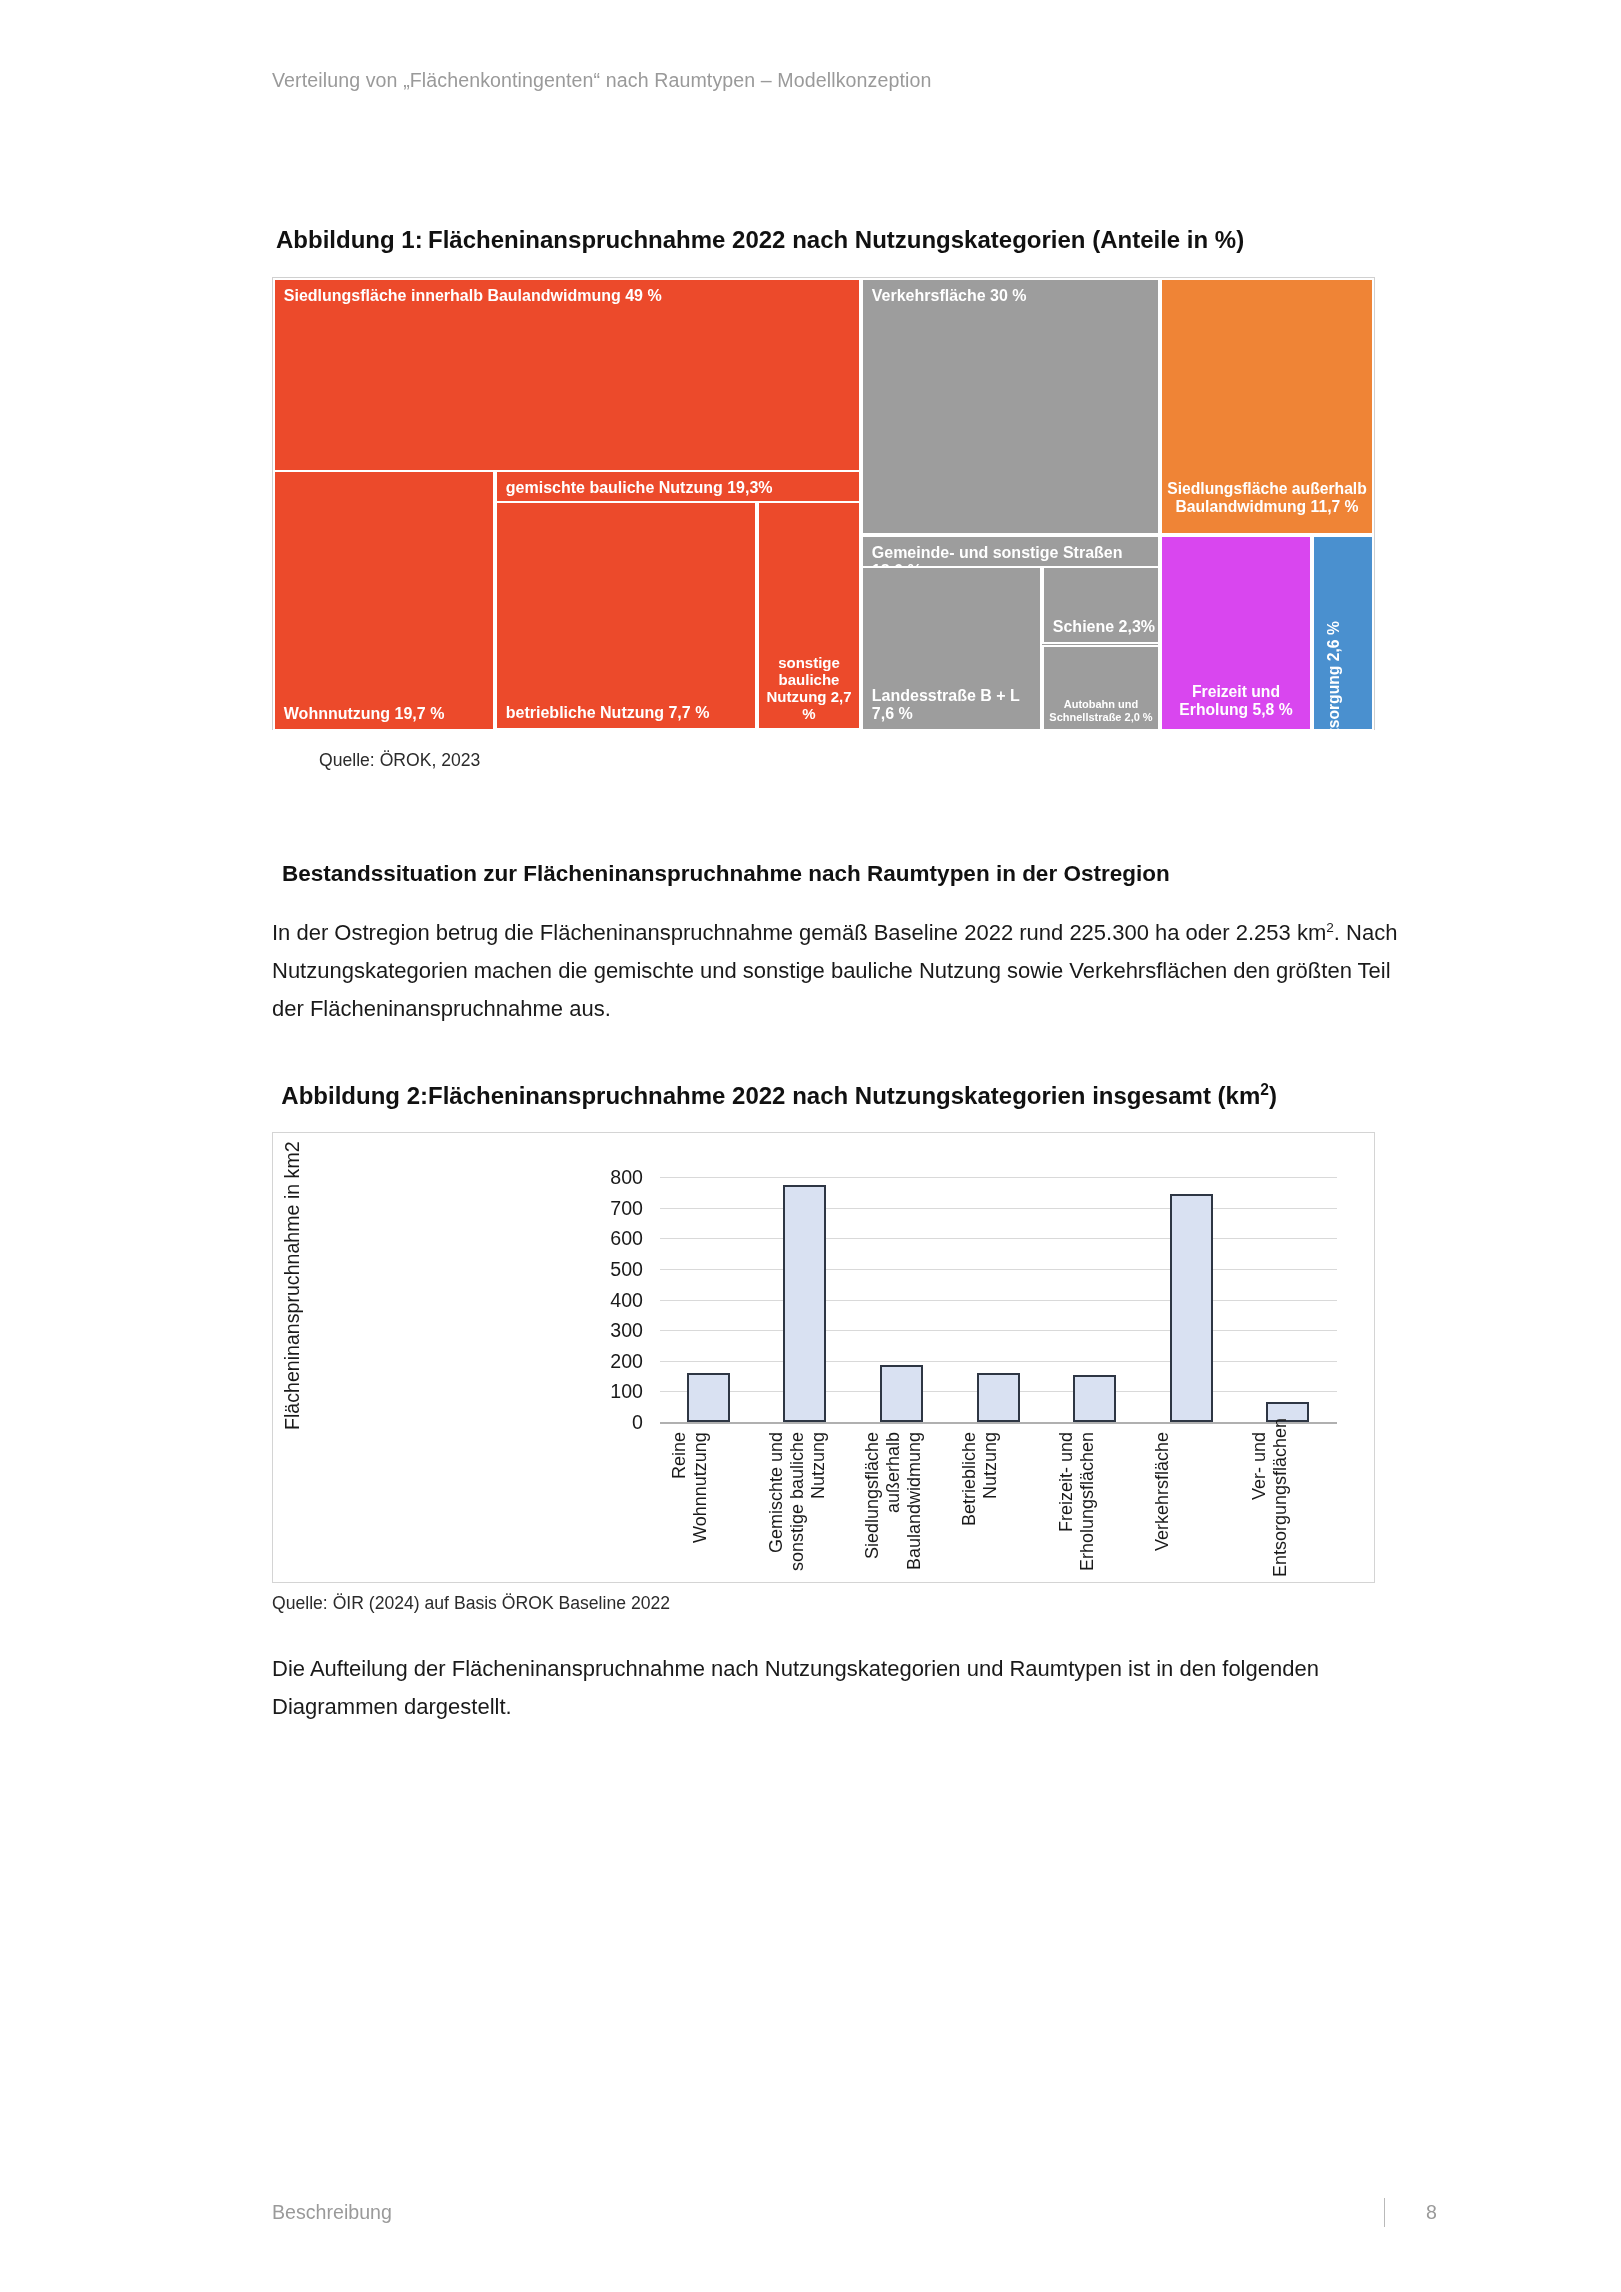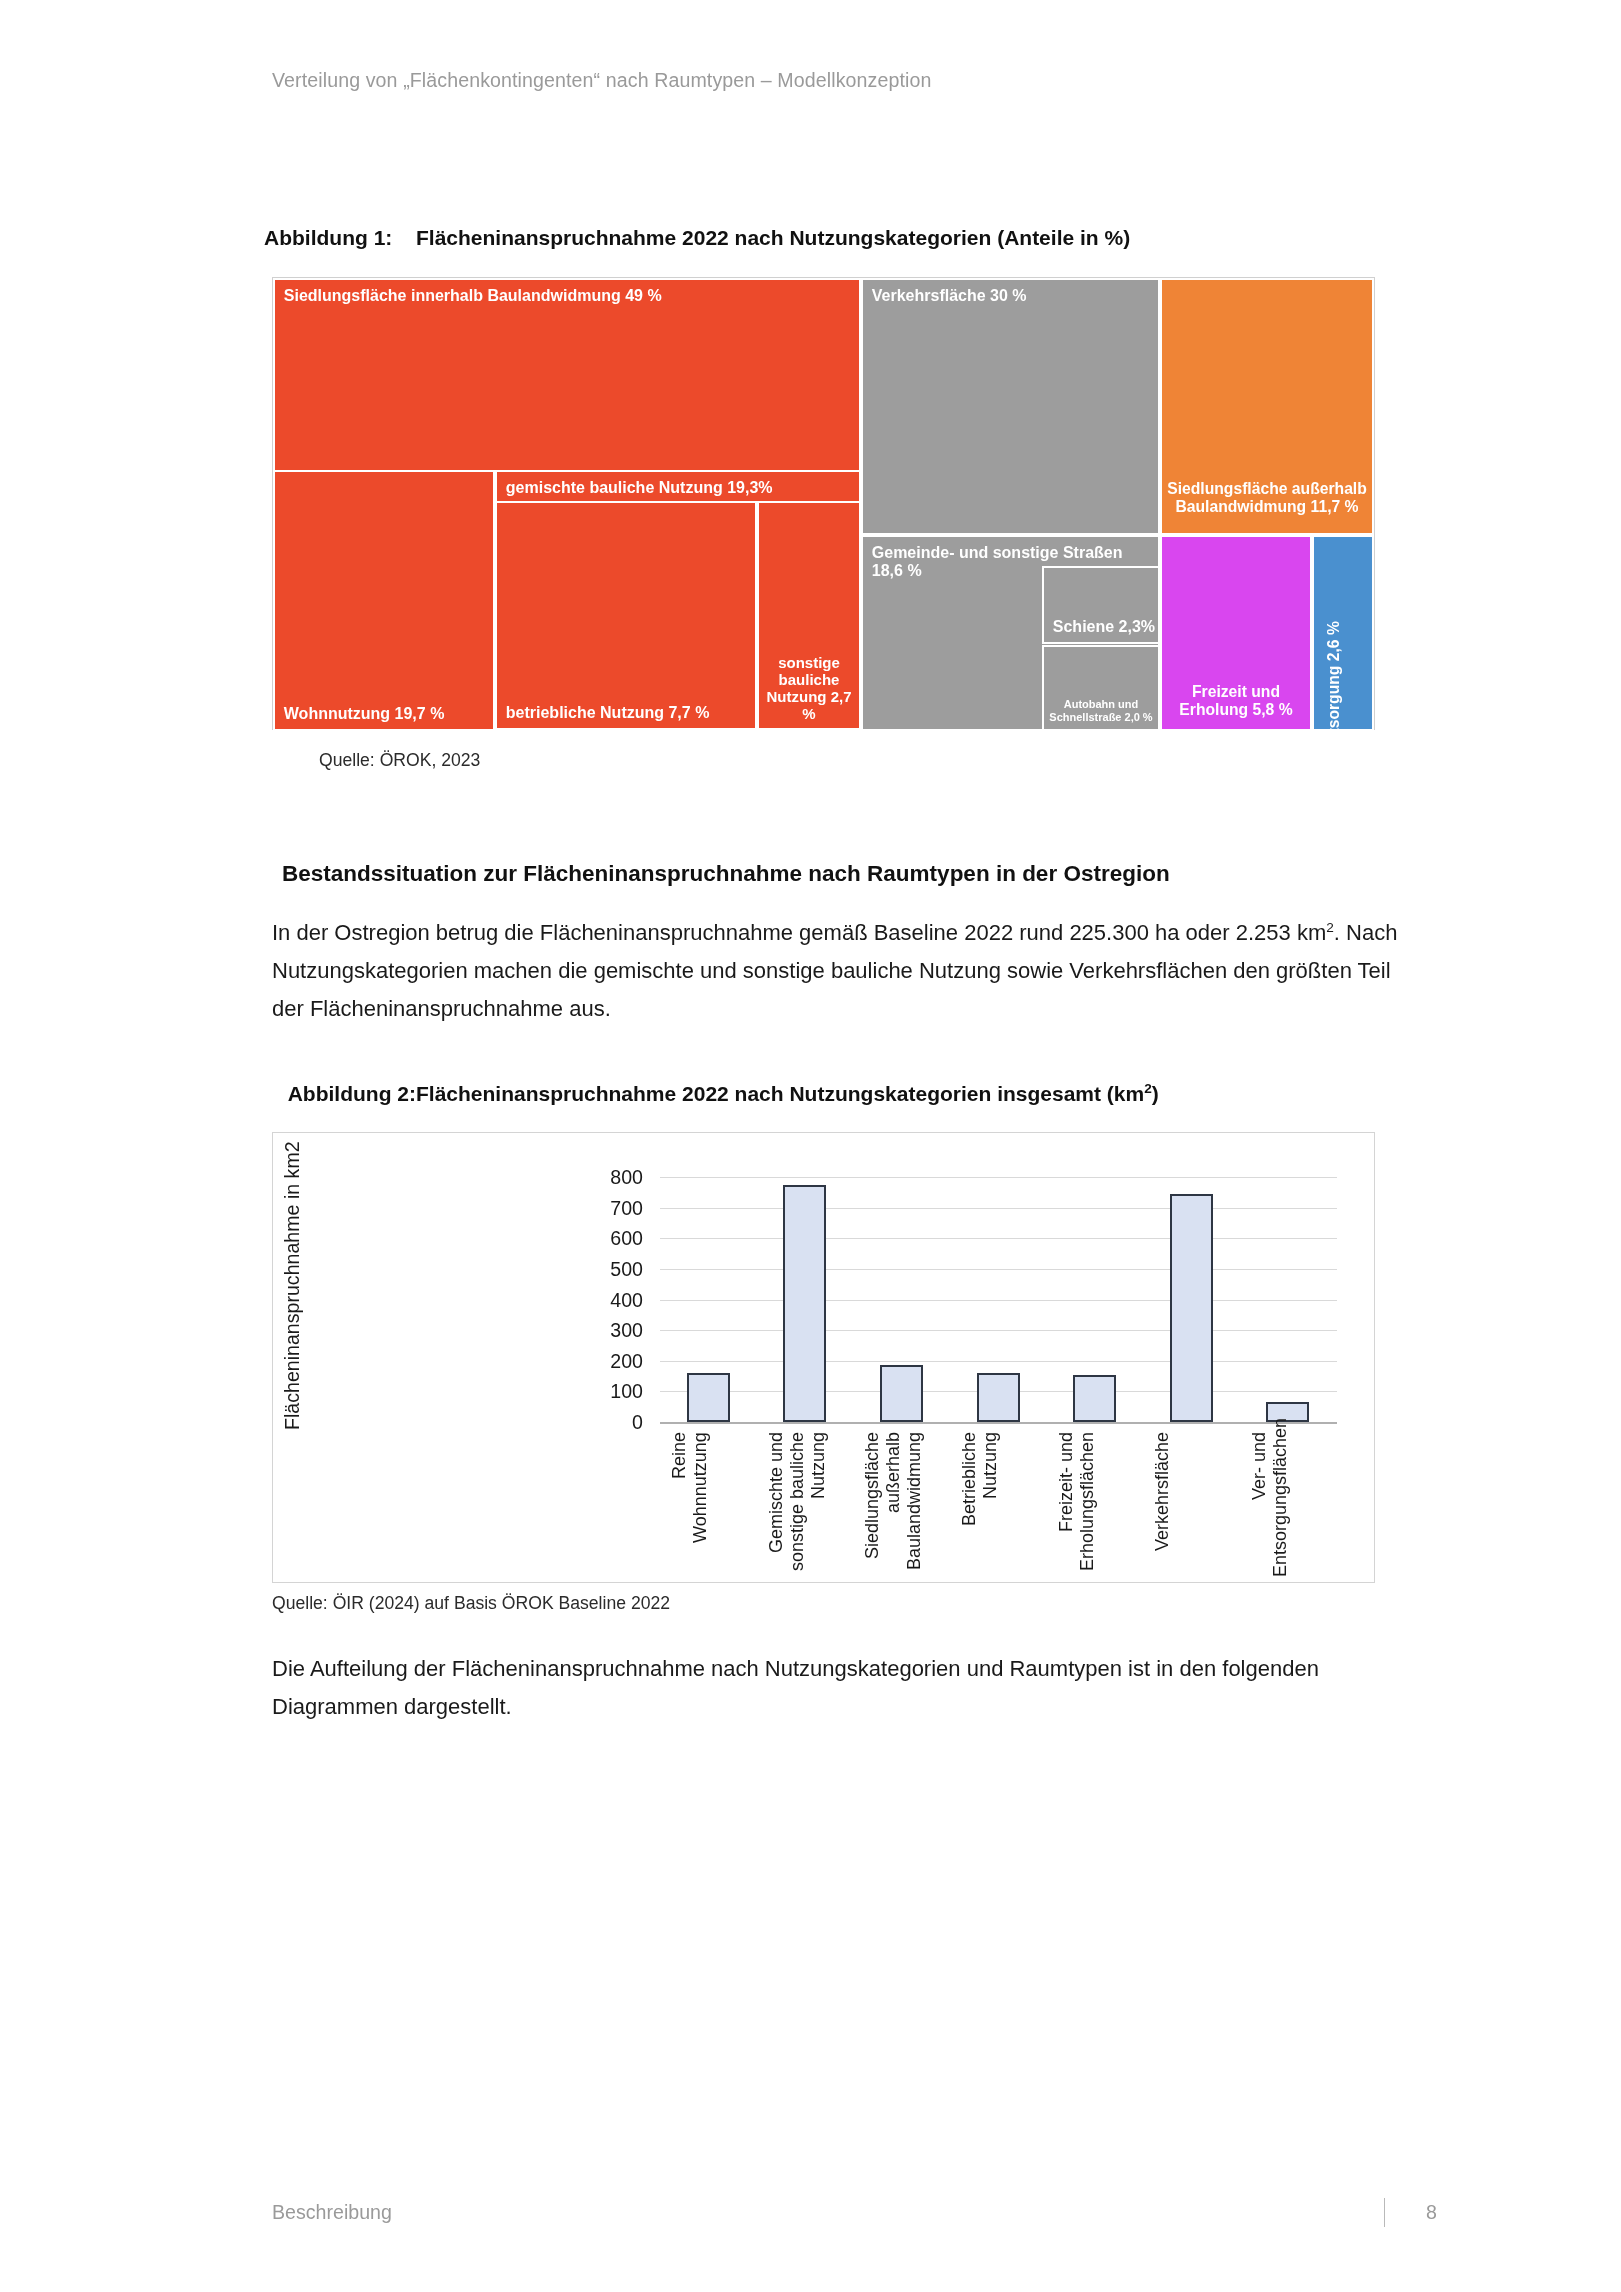--- a/index.html
+++ b/index.html
@@ -25,22 +25,22 @@
     top: 69px;
     font-size: 19.6px;
     color: #9a9a9a;
     letter-spacing: 0.1px;
     white-space: nowrap;
   }
 
   
   .fig-caption {
     position: absolute;
-    left: 264px;
-    font-size: 21px;
+    left: 276px;
+    font-size: 24px;
     font-weight: bold;
     color: #111;
     white-space: nowrap;
   }
   .fig-caption .cap-num { display: inline-block; width: 152px; }
   .fig-caption sup { font-size: 0.65em; vertical-align: super; }
 
   
   .source {
     position: absolute;
@@ -236,20 +236,23 @@
     </div>
     <div class="tile bc" style="left:484px; top:223px; width:104px; height:229px; background:#ec4a2b; font-size:15px;">
       <span class="lab" style="white-space:normal;">sonstige bauliche Nutzung 2,7 %</span>
     </div>
 
     <div class="tile tl" style="left:588px; top:0px; width:299px; height:257px; background:#9d9d9d;">
       <span class="lab">Verkehrsfläche 30 %</span>
     </div>
     <div class="tile tl" style="left:588px; top:257px; width:299px; height:196px; background:#9d9d9d;">
       <span class="lab">Gemeinde- und sonstige Straßen 18,6 %</span>
+    </div>
+    <div class="tile bl" style="left:588px; top:288px; width:181px; height:165px; background:#9d9d9d;">
+      <span class="lab">Landesstraße B + L 7,6 %</span>
     </div>
     <div class="tile bl" style="left:769px; top:288px; width:118px; height:78px; background:#9d9d9d;">
       <span class="lab">Schiene 2,3%</span>
     </div>
     <div class="tile bc" style="left:769px; top:367px; width:118px; height:86px; background:#9d9d9d; font-size:11px;">
       <span class="lab" style="white-space:normal;">Autobahn und Schnellstraße 2,0 %</span>
     </div>
 
     <div class="tile bc" style="left:887px; top:0px; width:214px; height:257px; background:#ef8436; font-size:15.7px;">
       <span class="lab" style="white-space:normal; bottom:17.6px;">Siedlungsfläche außerhalb Baulandwidmung 11,7 %</span>

